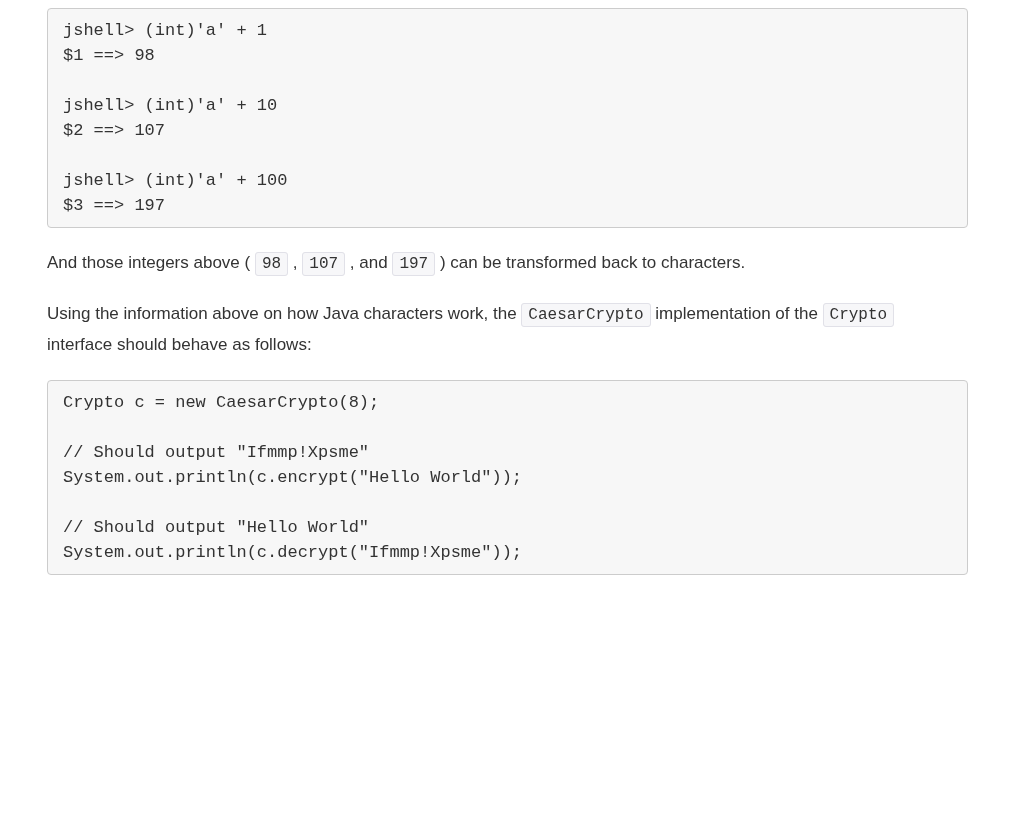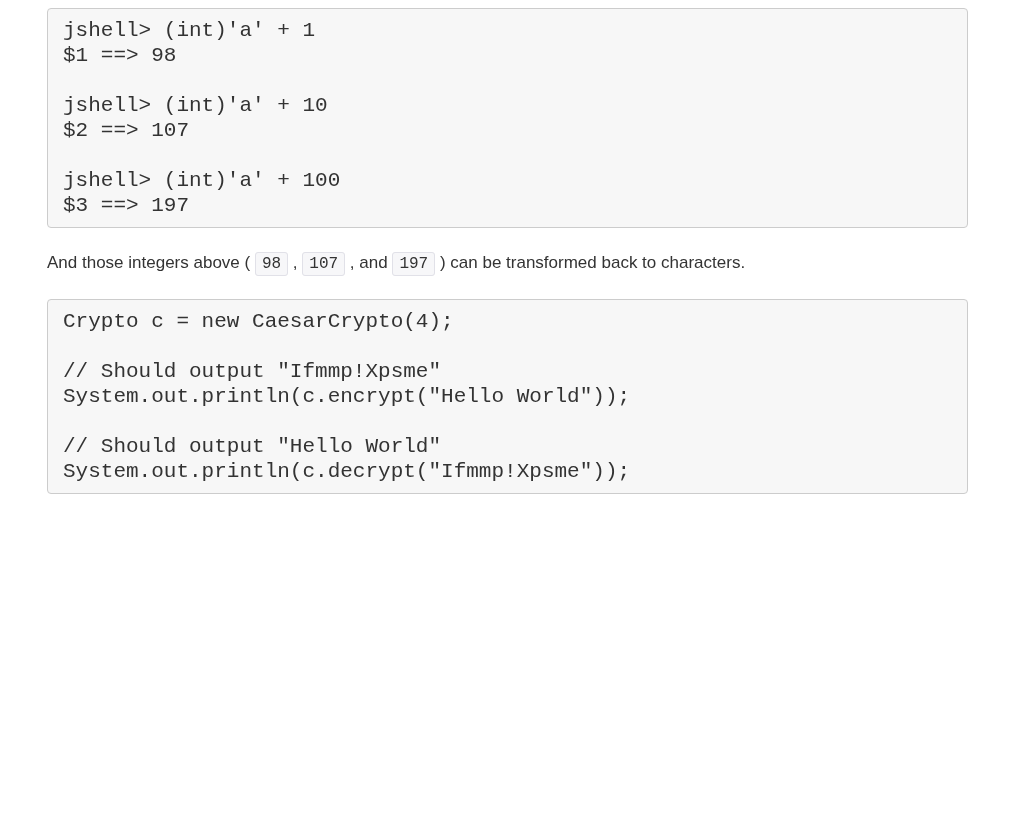--- a/index.html
+++ b/index.html
@@ -16,21 +16,21 @@
     background: #ffffff;
     overflow: hidden;
   }
   pre.code-block {
     margin: 0 0 20px 0;
     padding: 9px 15px;
     background: #f7f7f7;
     border: 1px solid #cccccc;
     border-radius: 4px;
     font-family: "Liberation Mono", "DejaVu Sans Mono", monospace;
-    font-size: 21px;
+    font-size: 17px;
     line-height: 25px;
     color: #333333;
     white-space: pre;
     overflow: hidden;
   }
   p.para {
     margin: 0 16px 20px 0;
     font-size: 17px;
     line-height: 30px;
     color: #333333;
@@ -56,22 +56,23 @@
 
 jshell&gt; (int)'a' + 10
 $2 ==&gt; 107
 
 jshell&gt; (int)'a' + 100
 $3 ==&gt; 197</pre>
 
   <p class="para"><span>And those integers above ( </span><code class="inline-code">98</code><span> , </span><code class="inline-code">107</code><span> , and </span><code class="inline-code">197</code><span> ) can be transformed back to characters.</span></p>
 
 
+  <p class="para"><span>Using the information above on how Java characters work, the </span><code class="inline-code">CaesarCrypto</code><span> implementation of the </span><code class="inline-code">Crypto</code><span> interface should behave as follows:</span></p>
 
-  <pre class="code-block">Crypto c = new CaesarCrypto(4);
+  <pre class="code-block">Crypto c = new CaesarCrypto(8);
 
 // Should output "Ifmmp!Xpsme"
 System.out.println(c.encrypt("Hello World"));
 
 // Should output "Hello World"
 System.out.println(c.decrypt("Ifmmp!Xpsme"));</pre>
 
 </div>
 
 </body></html>

